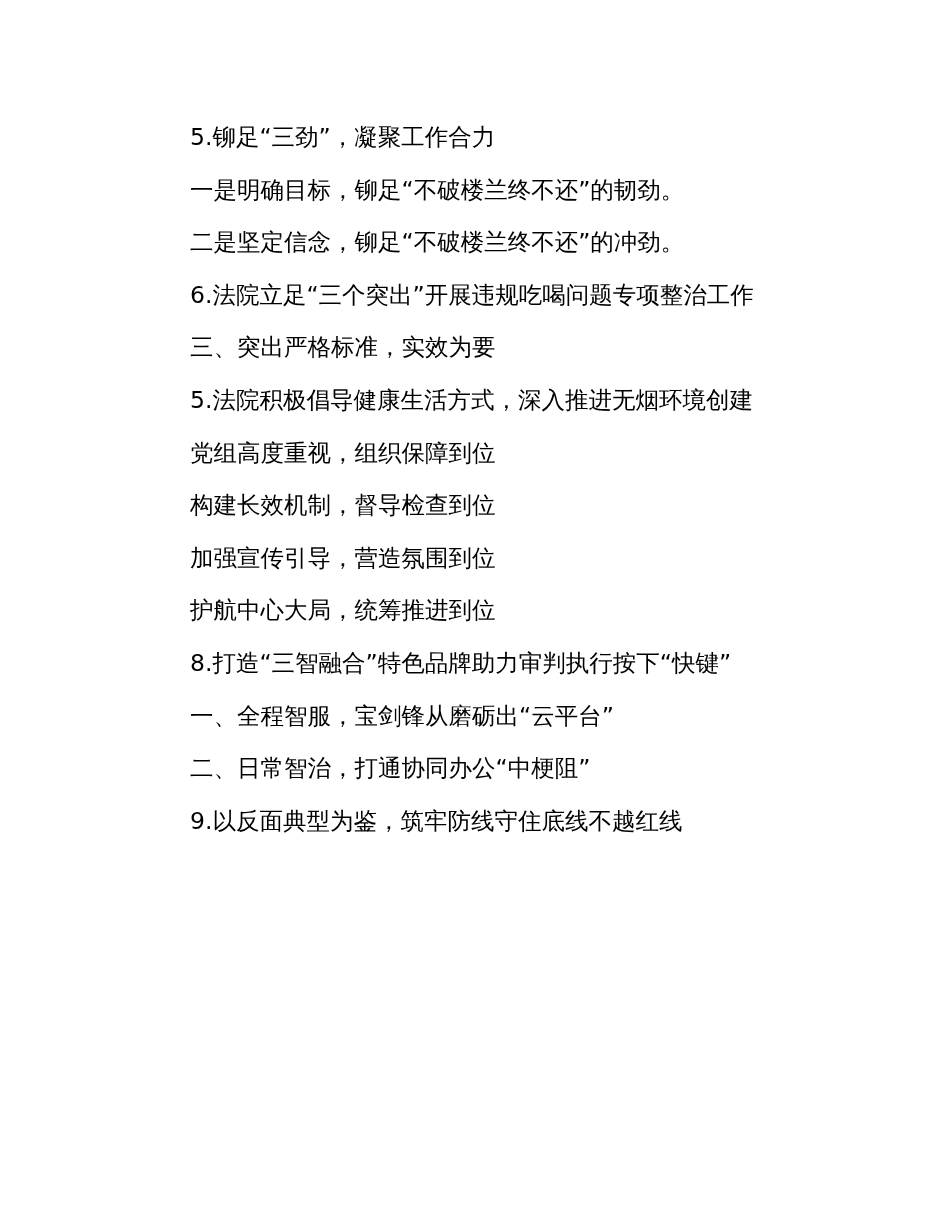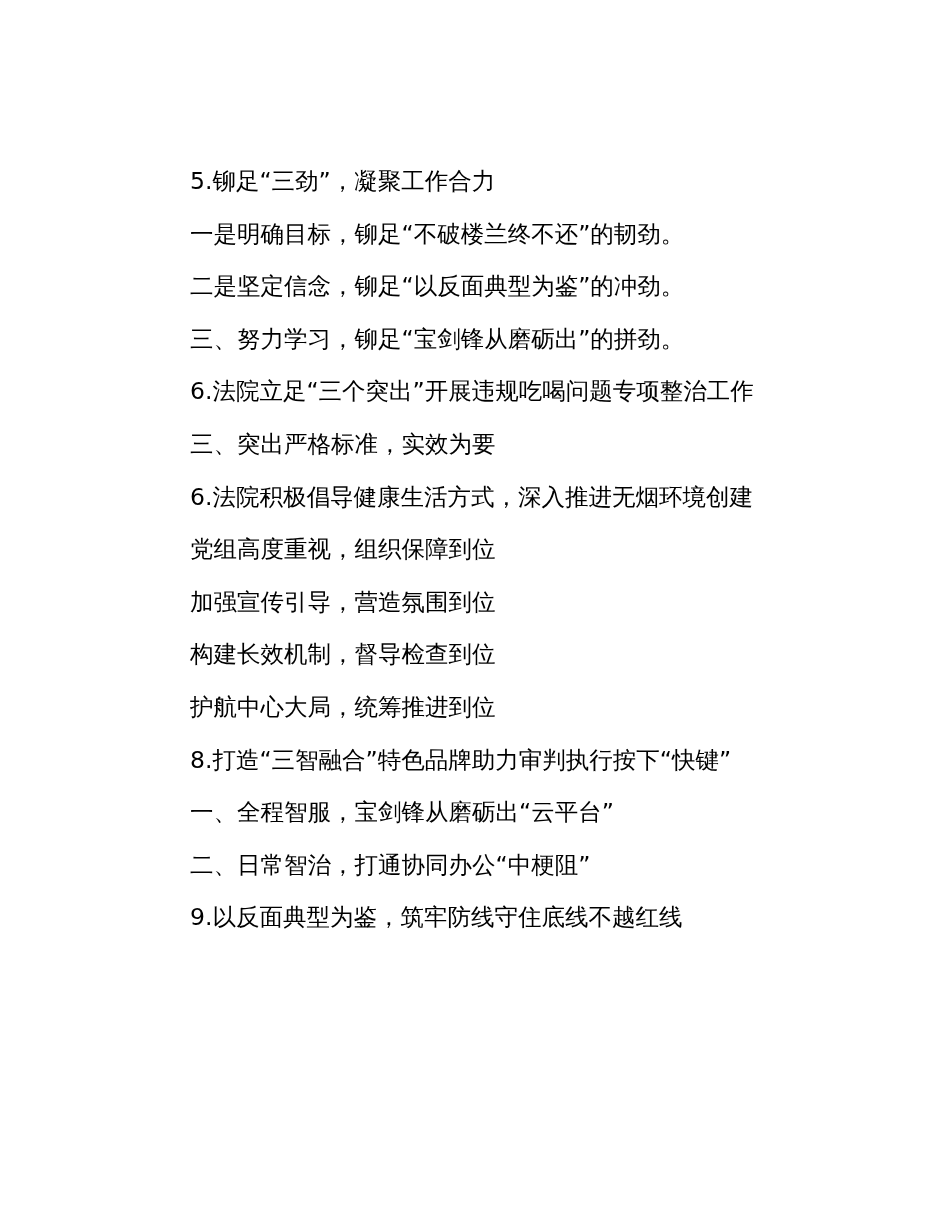--- a/index.html
+++ b/index.html
@@ -21,44 +21,42 @@
       top: 0;
       width: 950px;
       height: 1230px;
       background: #ffffff;
     }
     .content {
       position: absolute;
       left: 190px;
       top: 117px;
       width: 640px;
-      margin-top: 44px;
     }
     .line {
       height: 52.6px;
       line-height: 40px;
       font-size: 23.5px;
       white-space: nowrap;
       letter-spacing: 0px;
     }
   </style>
 </head>
 <body>
 
 <div class="page">
   <div class="content">
     <div class="line">5.铆足“三劲”，凝聚工作合力</div>
     <div class="line">一是明确目标，铆足“不破楼兰终不还”的韧劲。</div>
-    <div class="line">二是坚定信念，铆足“以反面典型为鉴”的冲劲。</div>
-    <div class="line">三、努力学习，铆足“宝剑锋从磨砺出”的拼劲。</div>
+    <div class="line">二是坚定信念，铆足“不破楼兰终不还”的冲劲。</div>
     <div class="line">6.法院立足“三个突出”开展违规吃喝问题专项整治工作</div>
     <div class="line">三、突出严格标准，实效为要</div>
-    <div class="line">6.法院积极倡导健康生活方式，深入推进无烟环境创建</div>
+    <div class="line">5.法院积极倡导健康生活方式，深入推进无烟环境创建</div>
     <div class="line">党组高度重视，组织保障到位</div>
+    <div class="line">构建长效机制，督导检查到位</div>
     <div class="line">加强宣传引导，营造氛围到位</div>
-    <div class="line">构建长效机制，督导检查到位</div>
     <div class="line">护航中心大局，统筹推进到位</div>
     <div class="line">8.打造“三智融合”特色品牌助力审判执行按下“快键”</div>
     <div class="line">一、全程智服，宝剑锋从磨砺出“云平台”</div>
     <div class="line">二、日常智治，打通协同办公“中梗阻”</div>
     <div class="line">9.以反面典型为鉴，筑牢防线守住底线不越红线</div>
   </div>
 </div>
 
 </body></html>

